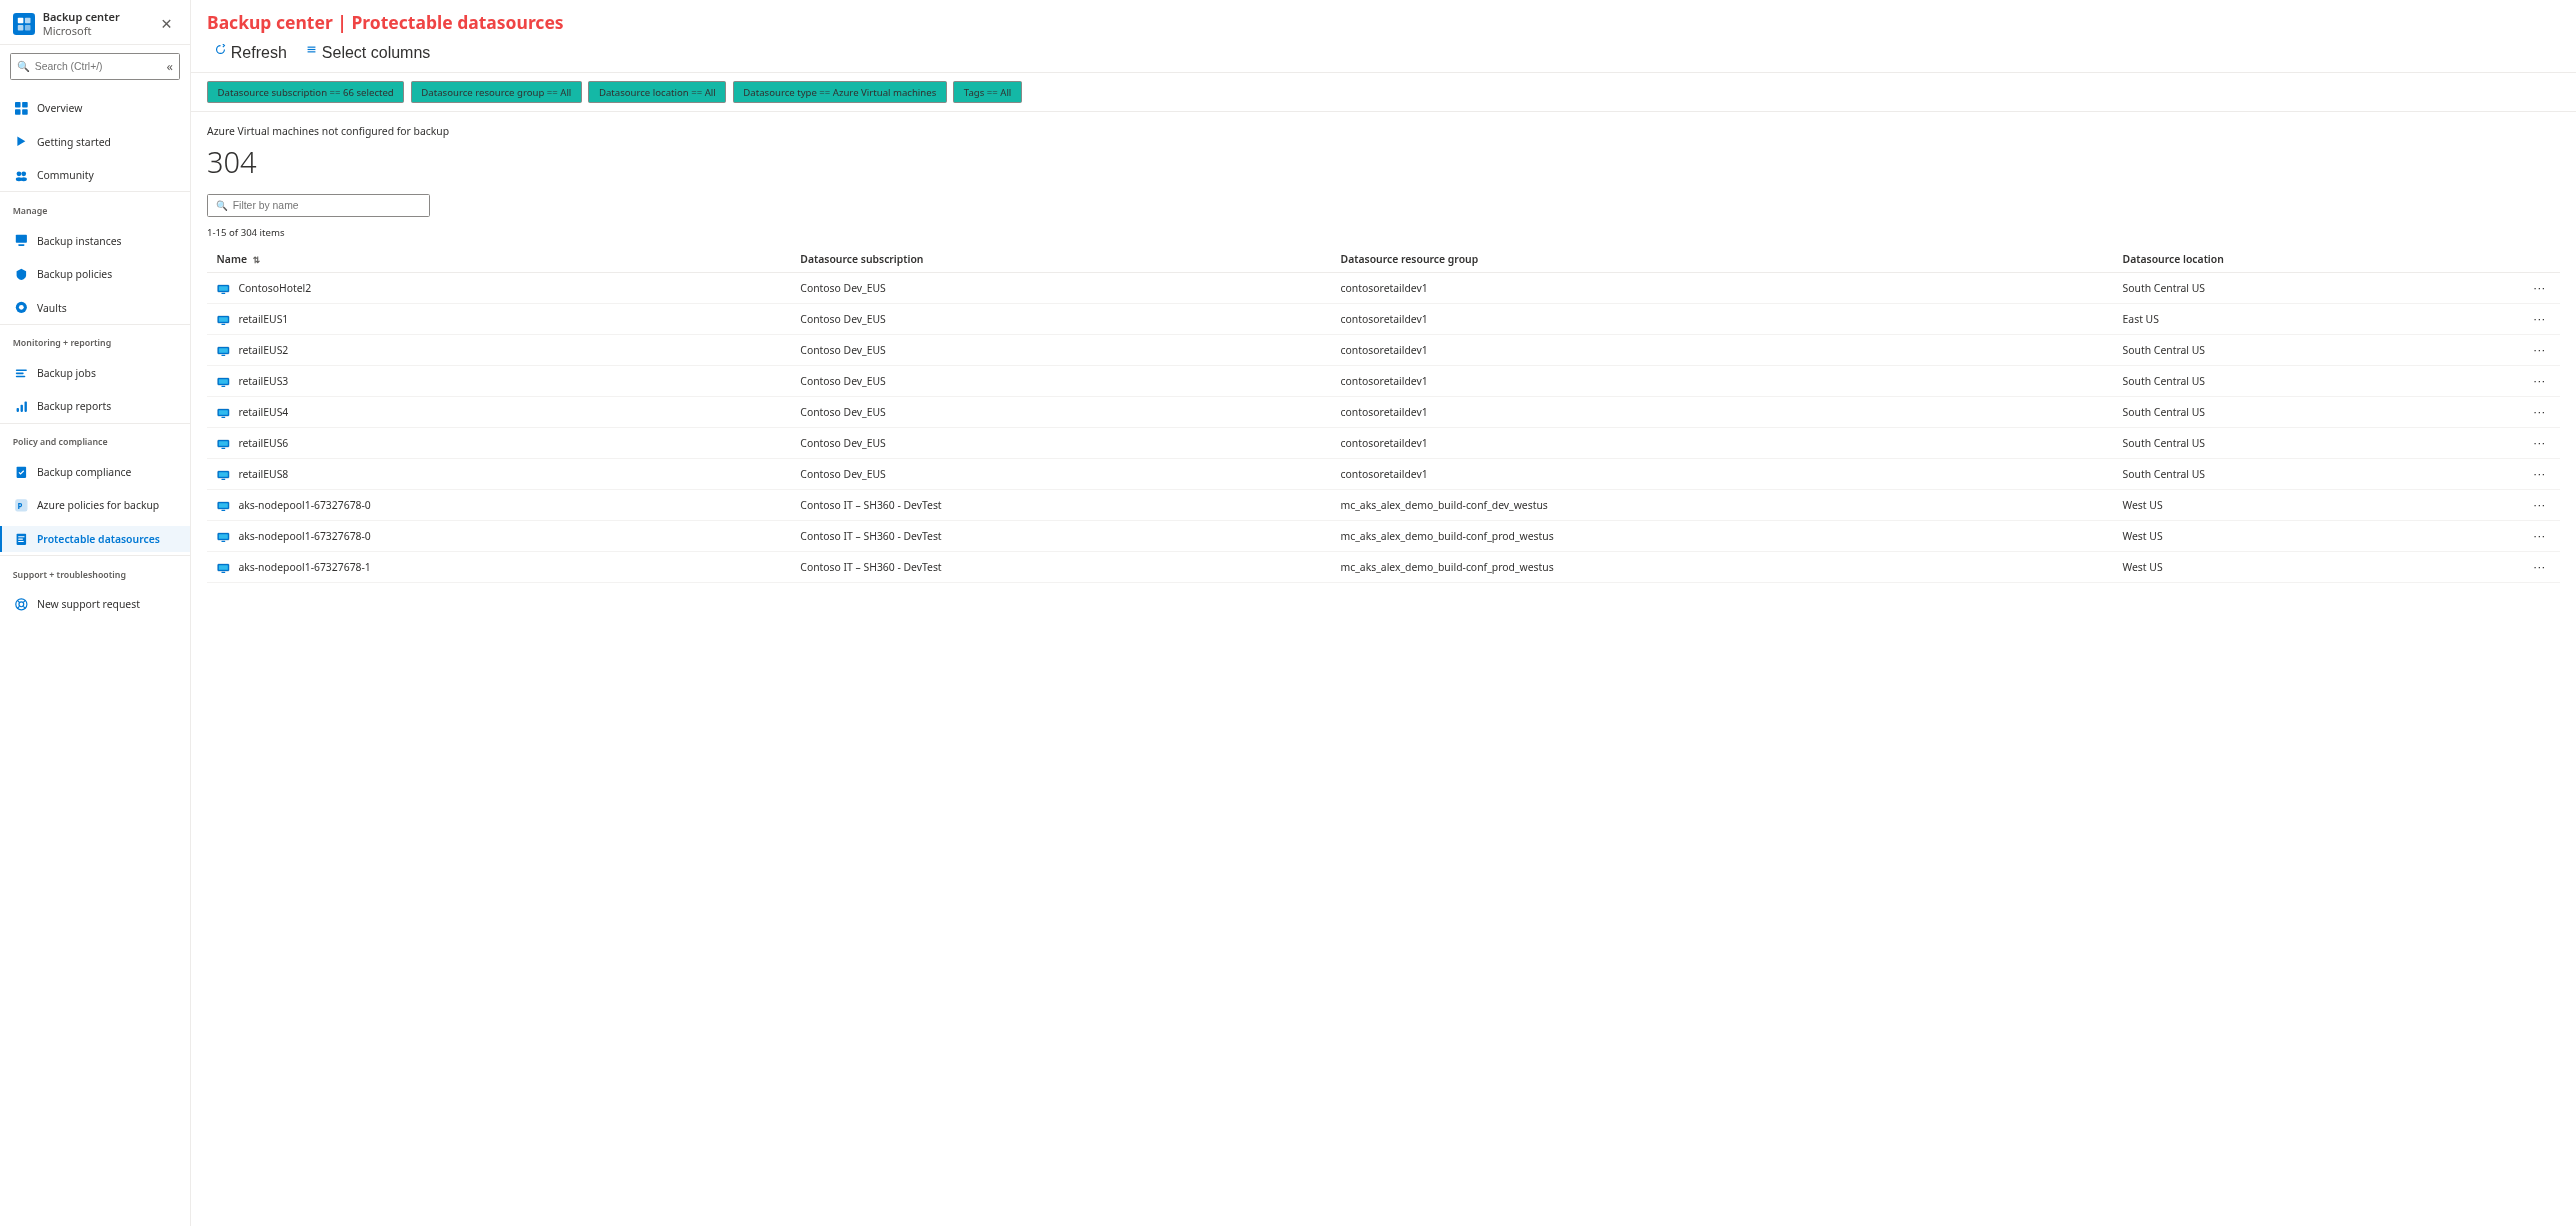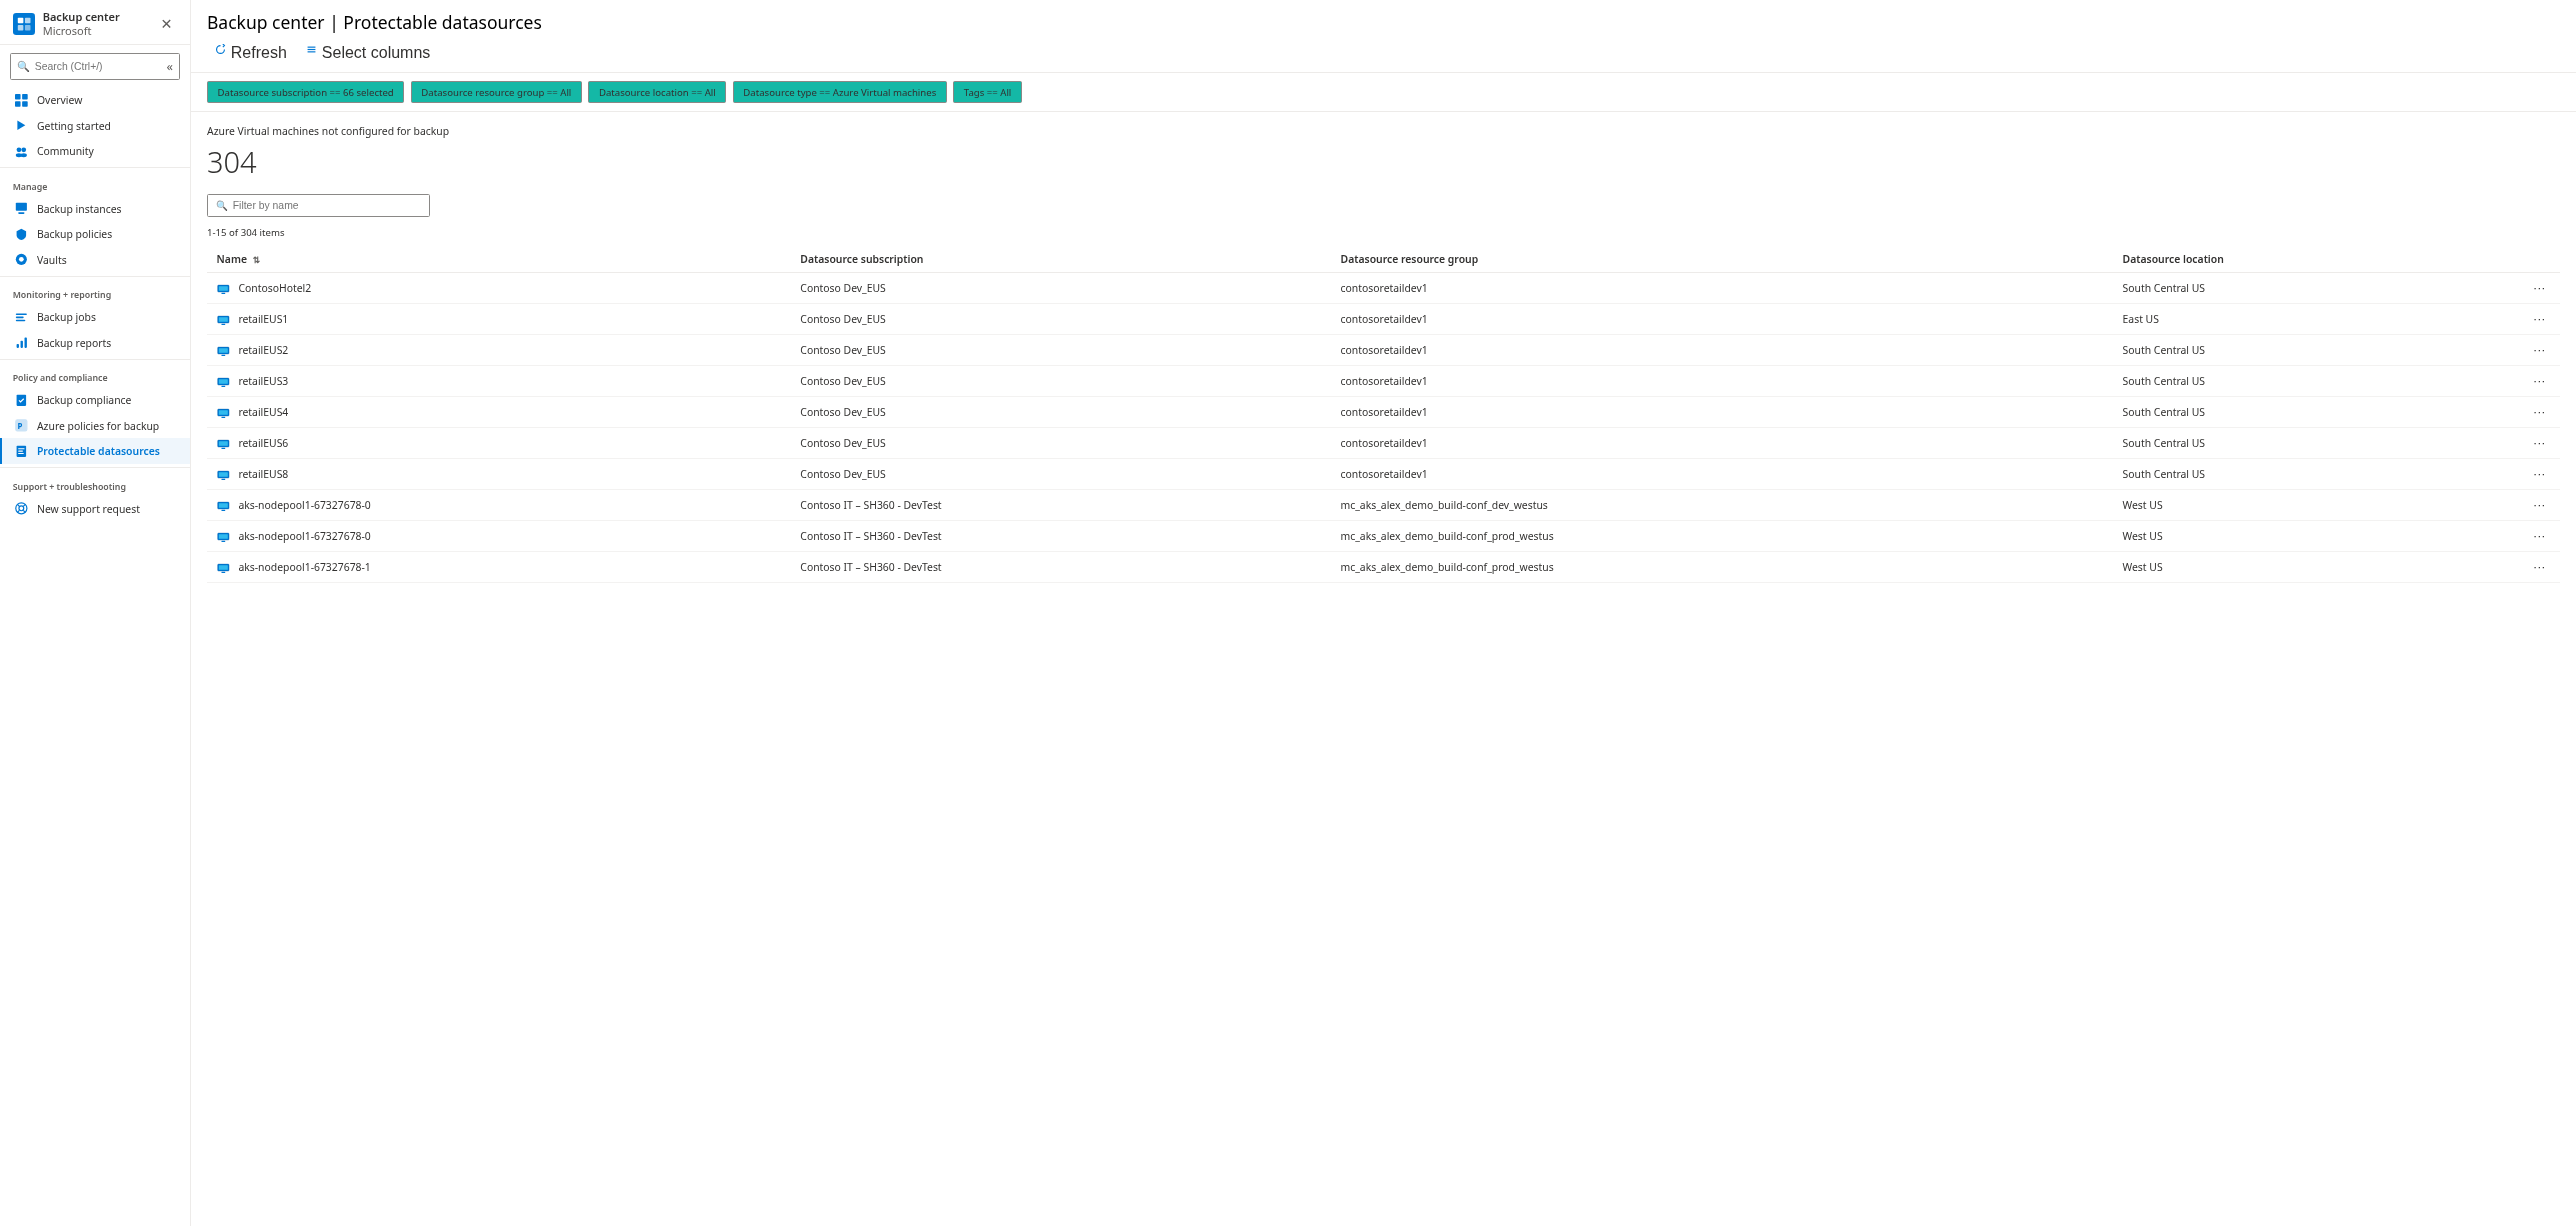--- a/index.html
+++ b/index.html
@@ -73,27 +73,28 @@
 
     .collapse-btn {
       color: #605e5c;
       font-size: 12.7px;
       margin-left: 3.2px;
       cursor: pointer;
     }
 
     .nav-item {
       display: flex;
-      align-items: flex-end;
+      align-items: flex-start;
       gap: 8px;
       padding: 5.6px 12.7px;
       cursor: pointer;
       color: #323130;
       font-size: 10.4px;
       border-left: 2.4px solid transparent;
+      margin-top: 8px;
     }
     .nav-item.active { background: #eff6fc; border-left-color: #0078d4; color: #0078d4; font-weight: 600; }
 
     .nav-section-label {
       padding: 9.6px 12.7px 3.2px 12.7px;
       font-size: 8.8px;
       font-weight: 600;
       color: #605e5c;
       text-transform: none;
       letter-spacing: 0;
@@ -116,21 +117,21 @@
       flex-direction: column;
       overflow: hidden;
       background: #fff;
     }
 
     .page-header {
       padding: 9.6px 16px 0 16px;
       border-bottom: 0.8px solid #edebe9;
     }
 
-    .page-title { font-size: 17.5px; font-weight: 400; color: #000000; }
+    .page-title { font-size: 17.5px; font-weight: 700; color: #ef4444; }
 
     .toolbar {
       display: flex;
       align-items: center;
       gap: 3.2px;
       padding: 6.4px 0 6.4px 0;
     }
 
     .toolbar-btn {
       display: flex;

